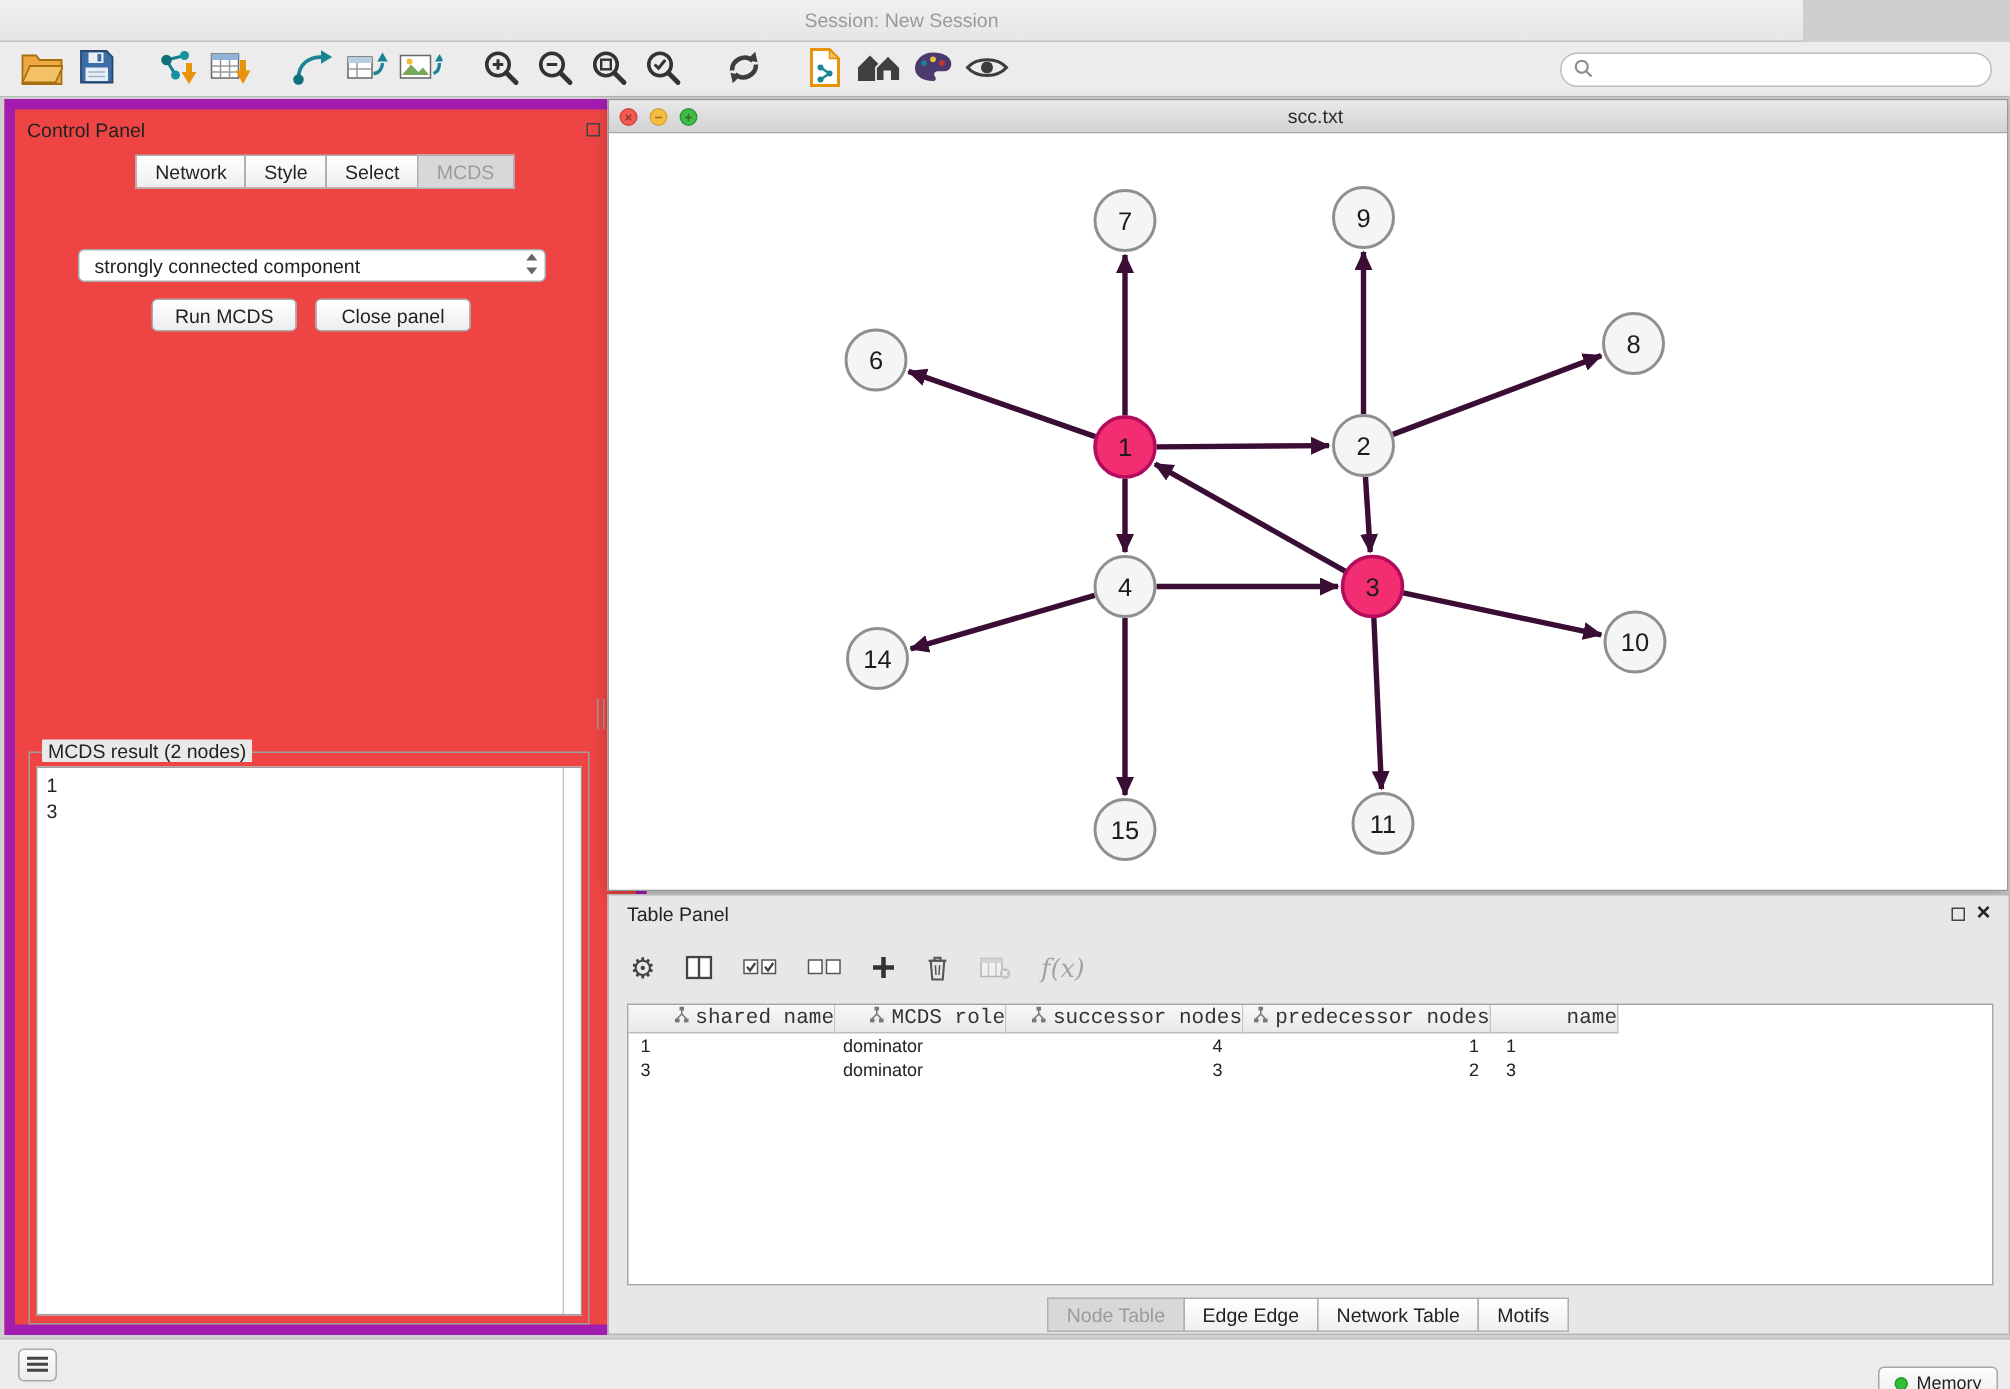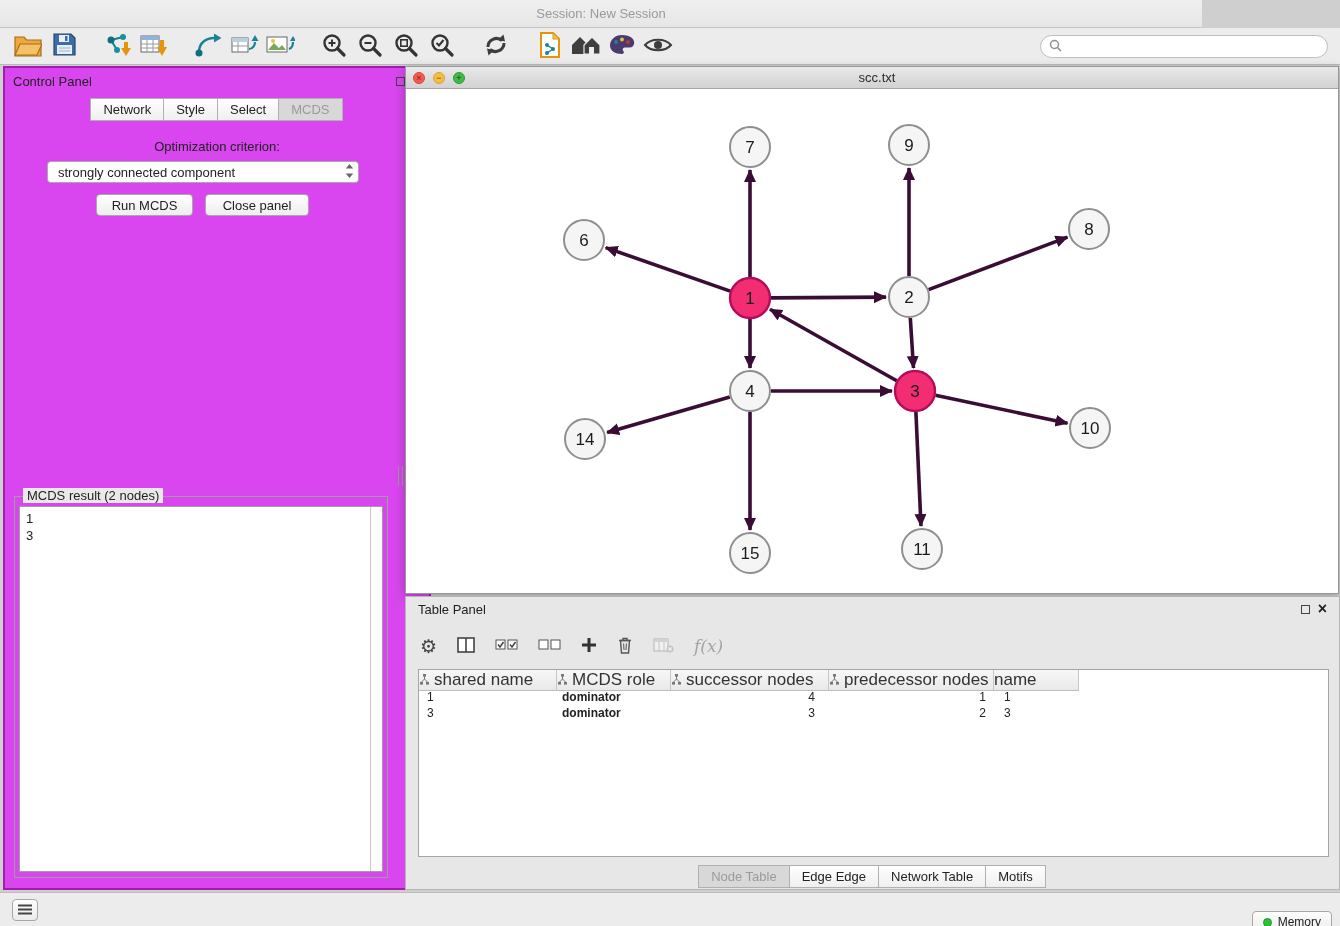--- a/index.html
+++ b/index.html
@@ -12,21 +12,21 @@
   #titlebar .t { color:#9a9a9a; font-size:13px; }
 
   
   #main-toolbar { left:0; top:28px; width:1340px; height:37px; background:#ececec; border-bottom:1px solid #b9b9b9; display:flex; align-items:center; padding-left:10px; }
   .tbtn { width:36px; height:32px; display:flex; align-items:center; justify-content:center; border-radius:4px; }
   .tgap { width:18px; }
   #search-box { position:absolute; right:12px; top:7px; width:288px; height:23px; background:#fff; border:1px solid #bdbdbd; border-radius:12px; display:flex; align-items:center; padding:0 8px; }
   #search-box input { border:none; outline:none; flex:1; font-size:12px; font-family:inherit; background:transparent; margin-left:5px; }
 
   
-  #control-panel { left:3px; top:66px; width:428px; height:824px; background:#d946ef; border:2px solid #a21caf; }
+  #control-panel { left:3px; top:66px; width:428px; height:824px; background:#ef4444; border:7px solid #a21caf; }
   #cp-header { position:absolute; left:0; top:0; width:100%; height:26px; display:flex; align-items:center; padding:0 8px; }
   #cp-title { font-size:13px; color:#222; }
   .win-icons { margin-left:auto; display:flex; align-items:center; gap:7px; }
   .float-icon { width:9px; height:9px; border:1.5px solid #444; display:inline-block; }
   .close-x { font-size:16px; font-weight:bold; color:#222; line-height:12px; }
   .tabs-row { position:absolute; left:0; top:30px; width:100%; display:flex; justify-content:center;text-align:right; }
   .tab { border:1px solid #b0b0b0; background:linear-gradient(#ffffff,#efefef); padding:3px 12px; font-size:13px; margin-left:-1px; color:#222; }
   .tab.active { background:#d8d8d8; color:#9b9b9b; }
   #opt-label { position:absolute; left:0; top:71px; width:100%; text-align:center; font-size:13px; }
   #criterion-dropdown { position:absolute; left:42px; top:93px; width:312px; height:22px; background:#fff; border:1px solid #aaa; border-radius:4px; display:flex; align-items:center; padding:0 4px 0 10px; }
@@ -53,25 +53,25 @@
   #splitter-ticks { left:398px; top:466px; width:5px; height:20px; border-left:1px solid #9a9a9a; border-right:1px solid #9a9a9a; }
 
   
   #table-panel { left:405px; top:596px; width:935px; height:294px; background:#e7e7e7; border:1px solid #b6b6b6; }
   #tp-header { position:absolute; left:12px; top:5px; font-size:13px; }
   #tp-winicons { position:absolute; right:12px; top:6px; display:flex; gap:8px; align-items:center; }
   #tp-toolbar { position:absolute; left:14px; top:30px; height:38px; display:flex; align-items:center; gap:20px; }
   .fx { font-family:"DejaVu Serif",serif; font-style:italic; font-size:17px; color:#a3a3a3; }
   #table-box { position:absolute; left:12px; top:72px; width:911px; height:188px; background:#fff; border:1px solid #a5a5a5; overflow:hidden; }
   .thead { display:grid; grid-template-columns:138px 114px 158px 165px 85px; height:19px; }
-  .th { background:linear-gradient(#f7f7f7,#e9e9e9); border-right:1px solid #c6c6c6; border-bottom:1px solid #bdbdbd; display:flex; align-items:center; justify-content:flex-start; gap:4px; font-size:17px; color:#333; }
+  .th { background:linear-gradient(#f7f7f7,#e9e9e9); border-right:1px solid #c6c6c6; border-bottom:1px solid #bdbdbd; display:flex; align-items:center; justify-content:flex-end; gap:4px; font-size:14px; color:#333;font-family:Liberation Mono, monospace; }
   .trow { display:grid; grid-template-columns:138px 114px 158px 165px 85px; height:16px; }
   .tcell { font-size:12px; line-height:16px; white-space:nowrap; overflow:hidden; }
   .c-shared { padding-left:8px; }
-  .c-role { padding-left:5px;font-weight:bold; }
+  .c-role { padding-left:5px; }
   .c-succ { text-align:right; padding-right:14px; }
   .c-pred { text-align:right; padding-right:8px; }
   .c-name { padding-left:10px; }
   #tp-tabs { position:absolute; left:0; top:268px; width:100%; display:flex; justify-content:center; }
 
   
   #status-bar { left:0; top:892px; width:1340px; height:34px; background:#ececec; border-top:1px solid #bdbdbd; }
   #panel-toggle-btn { position:absolute; left:12px; top:6px; width:26px; height:22px; background:linear-gradient(#fdfdfd,#ececec); border:1px solid #a8a8a8; border-radius:4px; display:flex; align-items:center; justify-content:center; }
   #memory-btn { position:absolute; right:8px; top:6px; height:22px; padding:0 10px; background:linear-gradient(#fdfdfd,#ececec); border:1px solid #a8a8a8; border-radius:4px; display:flex; align-items:center; gap:6px; font-size:12px;margin-top:12px; }
   .green-dot { width:9px; height:9px; border-radius:50%; background:#2fbf3a; border:1px solid #219a2c; }
@@ -239,21 +239,20 @@
       <span class="close-x">×</span>
     </span>
   </div>
   <div class="tabs-row">
       <div class="tab">Network</div>
       <div class="tab">Style</div>
       <div class="tab">Select</div>
       <div class="tab active">MCDS</div>
     </div>
 
-  <div id="opt-label">Optimization criterion:</div>
 
   <div id="criterion-dropdown">
     <span class="val">strongly connected component</span>
     <span><svg width="9" height="14" viewBox="0 0 9 14">
           <path d="M4.5 0 L8.2 4.6 H0.8 z" fill="#666"></path>
           <path d="M4.5 14 L0.8 9.4 H8.2 z" fill="#666"></path>
         </svg></span>
   </div>
 
   <div id="run-mcds-btn" class="btn">Run MCDS</div>

